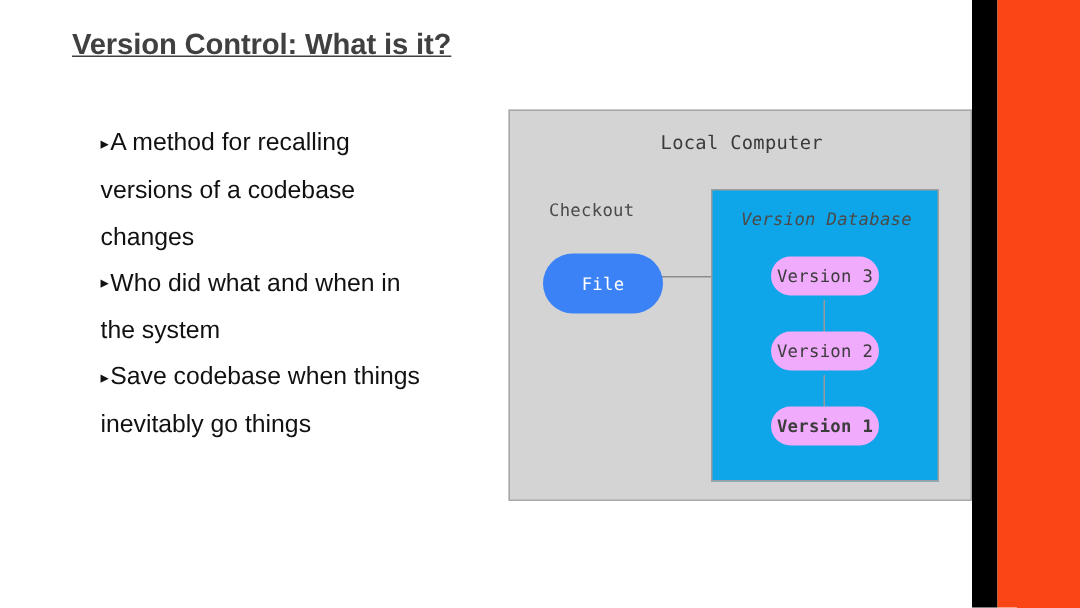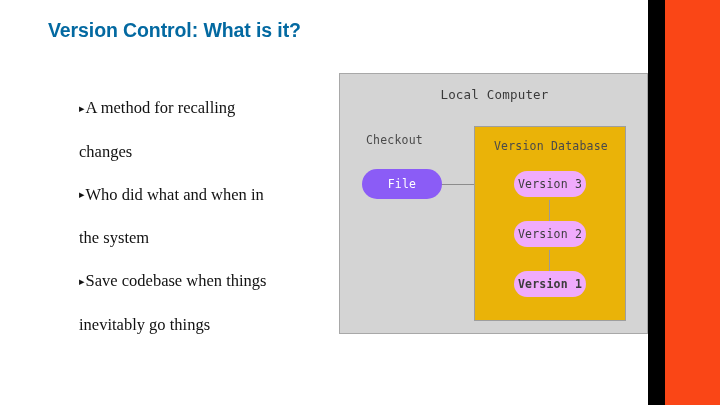--- a/index.html
+++ b/index.html
@@ -41,41 +41,41 @@
   }
 
   
   .slide-title {
     position: absolute;
     left: 48px;
     top: 19px;
     width: 560px;
     font-size: 19.5px;
     font-weight: bold;
-    color: #0369a1;
+    color: #404040;
     letter-spacing: -0.1px;
     line-height: 1.2;
     white-space: nowrap;
+    text-decoration: underline;
   }
 
   
   .body-text {
     position: absolute;
     left: 63px;
     top: 78px;
     width: 268px;
     font-size: 16.5px;
     line-height: 27px;
     color: #111111;
   }
   .bullet-line {
-    margin: 16px;
+    margin: 4px;
     padding: 0;
     text-indent: 0;
-    font-family: Liberation Serif, serif;
   }
   .bullet-mark {
     font-size: 11px;
     line-height: 27px;
     vertical-align: 1.5px;
     color: #111111;
     margin-right: 1px;
   }
 
   
@@ -111,23 +111,24 @@
     letter-spacing: 0.2px;
   }
 
   
   .vdb-box {
     position: absolute;
     left: 134px;
     top: 52px;
     width: 152px;
     height: 195px;
-    background: #eab308;
+    background: #0ea5e9;
     border: 1px solid #9e9e9e;
     box-sizing: border-box;
+    font-style: italic;
   }
   .vdb-title {
     position: absolute;
     left: 0;
     top: 12px;
     width: 152px;
     text-align: center;
     font-family: "DejaVu Sans Mono", "Liberation Mono", monospace;
     font-size: 11.5px;
     color: #4a4a4a;
@@ -162,22 +163,22 @@
     align-items: center;
     justify-content: center;
     font-family: "DejaVu Sans Mono", "Liberation Mono", monospace;
     font-size: 11.5px;
     letter-spacing: 0.2px;
   }
   .pill-file {
     left: 22px;
     top: 95px;
     width: 80px;
-    height: 30px;
-    background: #8b5cf6;
+    height: 40px;
+    background: #3b82f6;
     color: #ffffff;
   }
   .pill-version {
     left: 174px;
     width: 72px;
     height: 26px;
     background: #f0abfc;
     color: #3c3c3c;
   }
   .pill-v3 { top: 97px; }
@@ -186,20 +187,21 @@
 </style>
 </head>
 <body>
 
 <div class="slide">
 
   <div class="slide-title">Version Control: What is it?</div>
 
   <div class="body-text">
     <div class="bullet-line"><span class="bullet-mark">▸</span><span>A method for recalling</span></div>
+    <div class="bullet-line"><span>versions of a codebase</span></div>
     <div class="bullet-line"><span>changes</span></div>
     <div class="bullet-line"><span class="bullet-mark">▸</span><span>Who did what and when in</span></div>
     <div class="bullet-line"><span>the system</span></div>
     <div class="bullet-line"><span class="bullet-mark">▸</span><span>Save codebase when things</span></div>
     <div class="bullet-line"><span>inevitably go things</span></div>
   </div>
 
   <div class="diagram">
 
     <div class="diagram-title">Local Computer</div>

